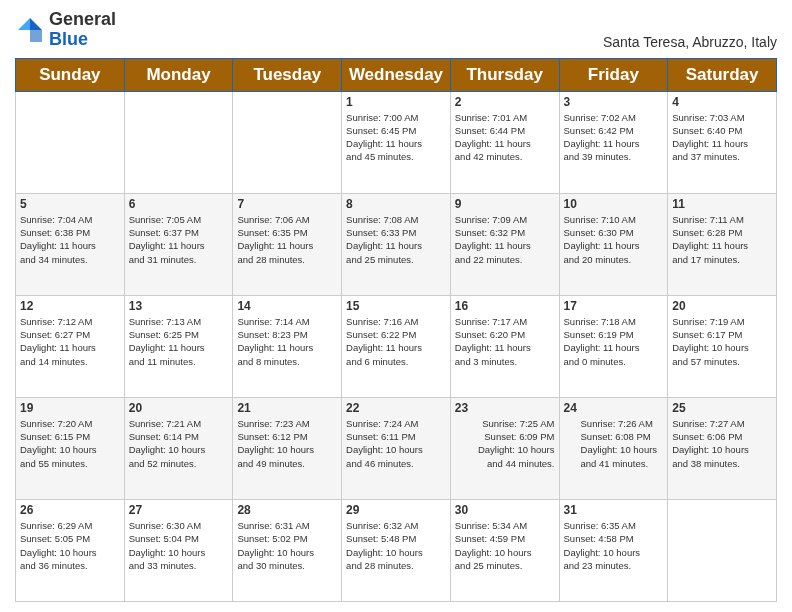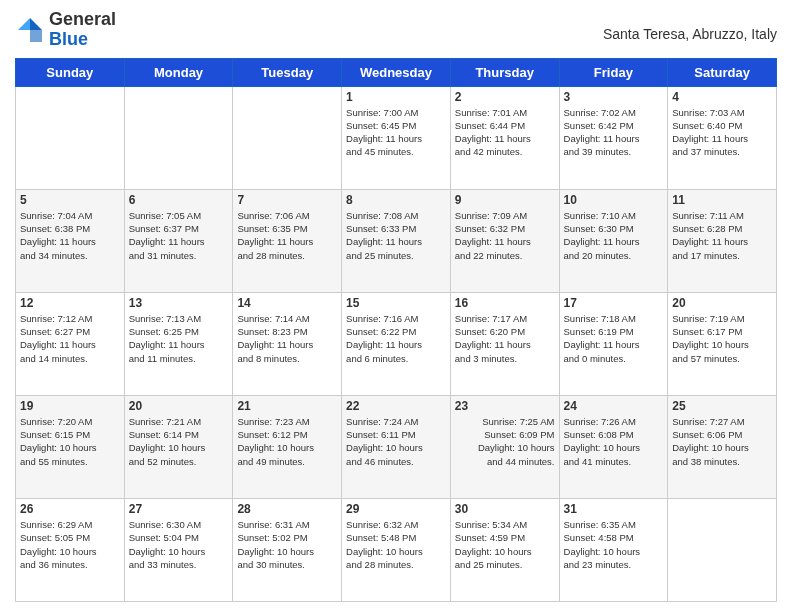--- a/index.html
+++ b/index.html
@@ -13,21 +13,21 @@
     .page {
       width: 792px;
       height: 612px;
       padding: 10px 15px;
       display: flex;
       flex-direction: column;
     }
     .header {
       display: flex;
       justify-content: space-between;
-      align-items: center;
+      align-items: flex-end;
       margin-bottom: 8px;
     }
     .logo {
       display: flex;
       align-items: center;
       gap: 4px;
     }
     .logo-text {
       font-size: 18px;
       font-weight: bold;
@@ -53,25 +53,25 @@
       margin-top: 8px;
     }
     .calendar {
       flex: 1;
       border: 1px solid #ccc;
       border-collapse: collapse;
       width: 100%;
       table-layout: fixed;
     }
     .calendar th {
-      background-color: #1d4ed8;
+      background-color: #a16207;
       color: #fff;
       text-align: center;
       padding: 6px 2px;
-      font-size: 13px;
+      font-size: 17px;
       border: 1px solid #1565c0;
     }
     .calendar td {
       vertical-align: top;
       border: 1px solid #ccc;
       padding: 3px 4px;
       font-size: 9.5px;
       color: #333;
       height: 82px;
       width: calc(100% / 7);
@@ -289,21 +289,21 @@
           </td>
           <td>
             <span class="day-num">23</span>
             <div class="cell-content" style="white-space: pre-line; text-align: right;">Sunrise: 7:25 AM
 Sunset: 6:09 PM
 Daylight: 10 hours
 and 44 minutes.</div>
           </td>
           <td>
             <span class="day-num">24</span>
-            <div class="cell-content" style="white-space: pre-line;">Sunrise: 7:26 AM
+            <div class="cell-content" style="white-space: pre-line; margin-left: 17px;">Sunrise: 7:26 AM
 Sunset: 6:08 PM
 Daylight: 10 hours
 and 41 minutes.</div>
           </td>
           <td>
             <span class="day-num">25</span>
             <div class="cell-content" style="white-space: pre-line;">Sunrise: 7:27 AM
 Sunset: 6:06 PM
 Daylight: 10 hours
 and 38 minutes.</div>

